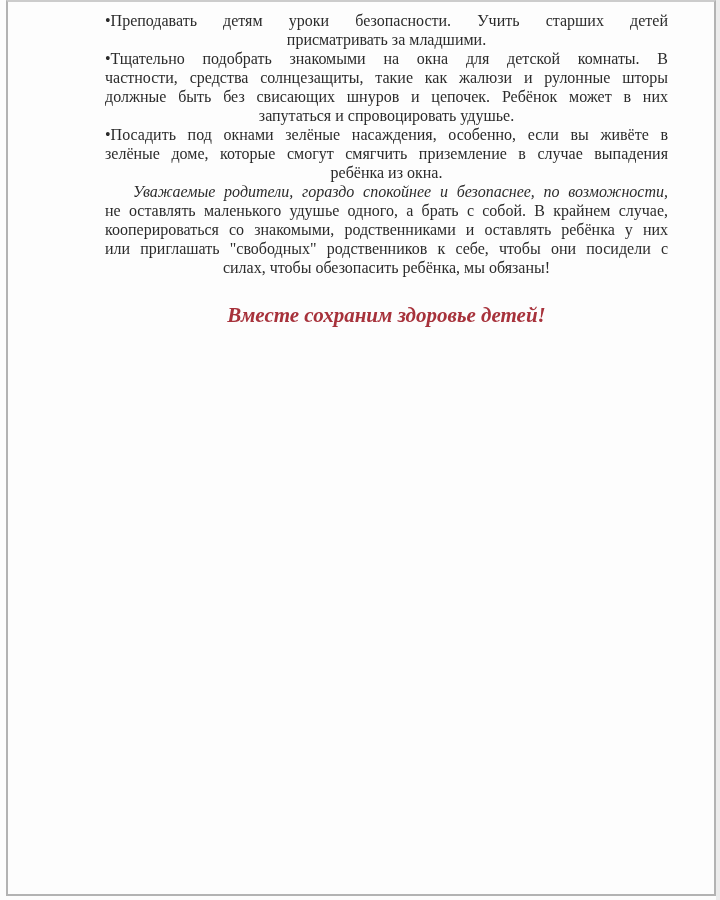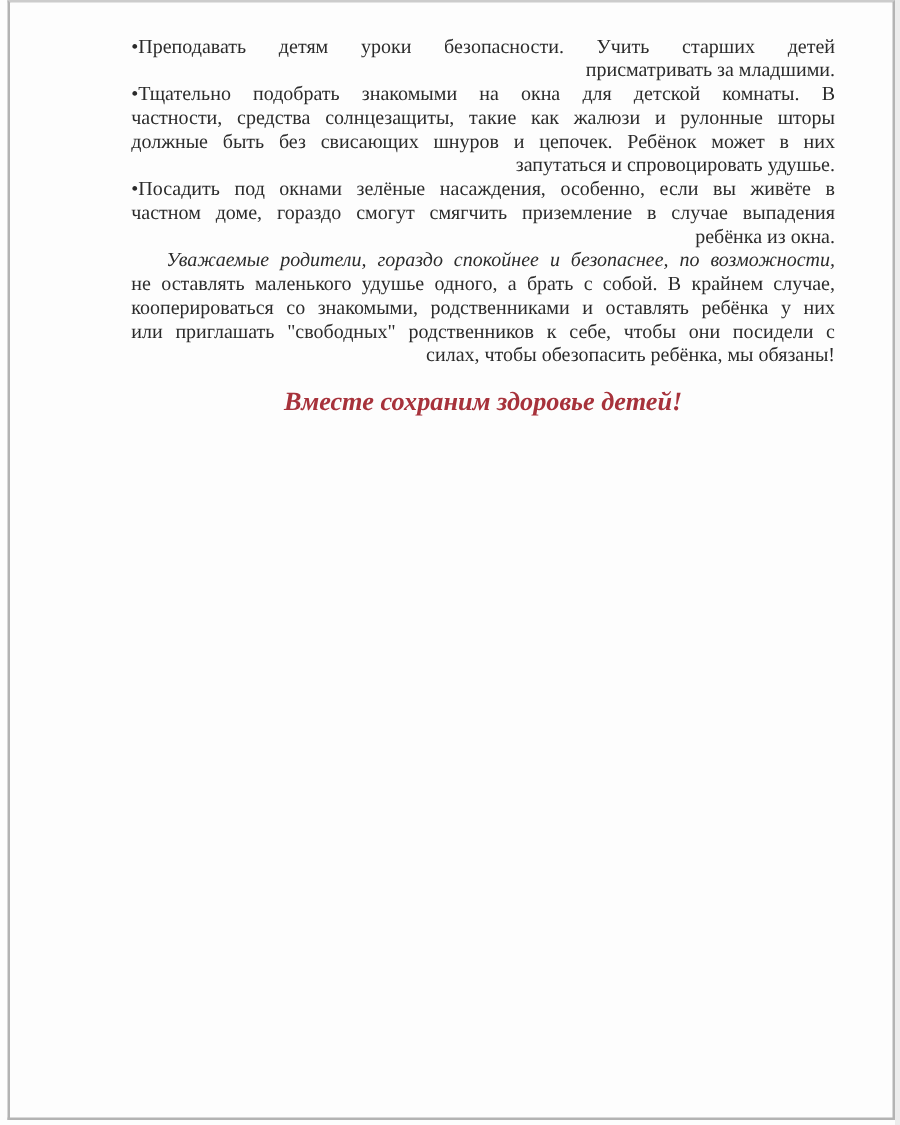--- a/index.html
+++ b/index.html
@@ -36,45 +36,45 @@
     top: 0;
     bottom: 0;
     right: 0;
     width: 4px;
     background: #ececec;
   }
   .content {
     position: absolute;
     left: 105px;
     width: 563px;
-    top: 28px;
+    top: 11px;
     color: #2b2b2b;
     font-size: 16px;
     line-height: 19px;
   }
   .para {
     margin: 0;
     padding: 0;
   }
   .line {
     min-height: 19px;
   }
   .line.just {
     text-align: justify;
     text-align-last: justify;
   }
   .line.last {
-    text-align: right;
+    text-align: center;
   }
   .line.indent {
     text-indent: 28px;
     font-style: italic;
   }
   .slogan {
-    margin-top: 14px;
+    margin-top: 25px;
     text-align: center;
     font-weight: bold;
     font-style: italic;
     font-size: 21px;
     line-height: 26px;
   }
 </style>
 </head>
 <body>
 
@@ -88,21 +88,21 @@
           <div class="line last">присматривать за младшими.</div>
         </div>
         <div class="para">
           <div class="line just">•Тщательно подобрать знакомыми на окна для детской комнаты. В</div>
           <div class="line just">частности, средства солнцезащиты, такие как жалюзи и рулонные шторы</div>
           <div class="line just">должные быть без свисающих шнуров и цепочек. Ребёнок может в них</div>
           <div class="line last">запутаться и спровоцировать удушье.</div>
         </div>
         <div class="para">
           <div class="line just">•Посадить под окнами зелёные насаждения, особенно, если вы живёте в</div>
-          <div class="line just">частном доме, гораздо смогут смягчить приземление в случае выпадения</div>
+          <div class="line just">зелёные доме, которые смогут смягчить приземление в случае выпадения</div>
           <div class="line last">ребёнка из окна.</div>
         </div>
         <div class="para">
           <div class="line just indent">Уважаемые родители, гораздо спокойнее и безопаснее, по возможности,</div>
           <div class="line just">не оставлять маленького удушье одного, а брать с собой. В крайнем случае,</div>
           <div class="line just">кооперироваться со знакомыми, родственниками и оставлять ребёнка у них</div>
           <div class="line just">или приглашать "свободных" родственников к себе, чтобы они посидели с</div>
           <div class="line last">силах, чтобы обезопасить ребёнка, мы обязаны!</div>
         </div>
       </div>

